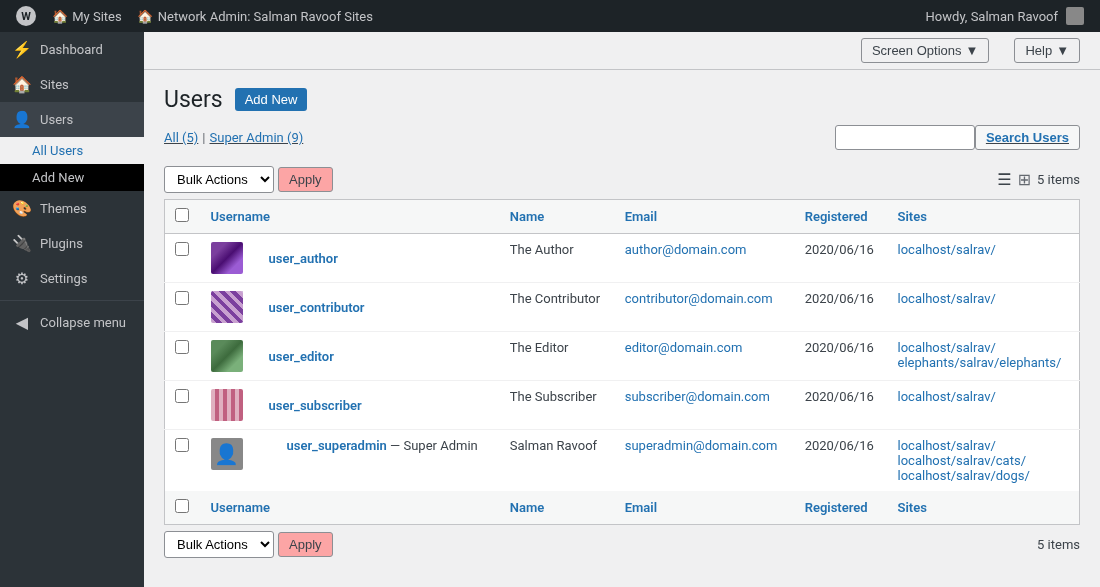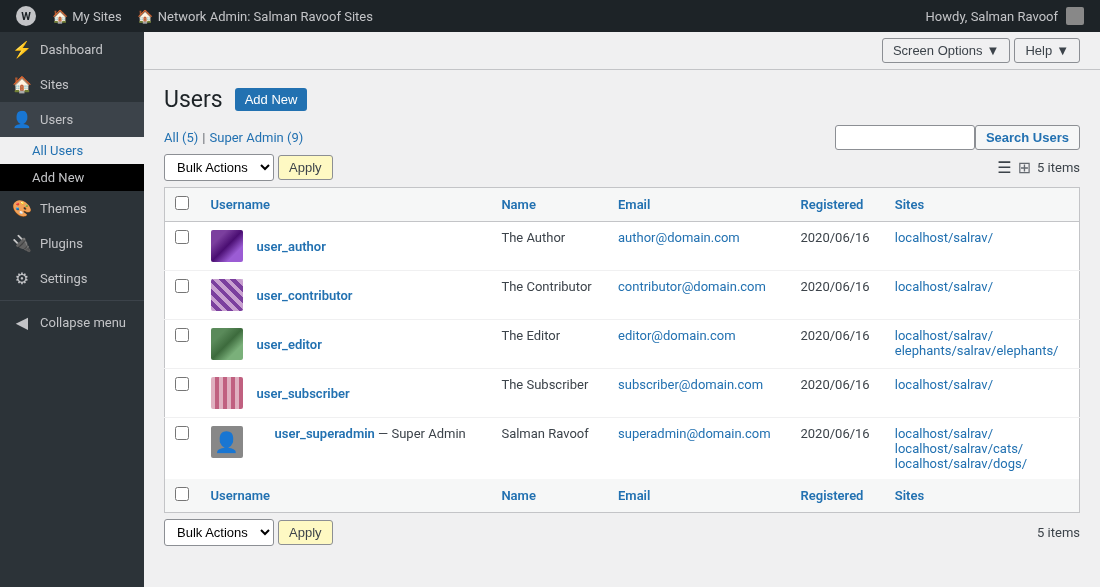--- a/index.html
+++ b/index.html
@@ -78,21 +78,21 @@
       overflow: hidden;
     }
 
     
     .top-bar {
       background: #f0f0f1;
       padding: 6px 20px;
       display: flex;
       align-items: center;
       justify-content: flex-end;
-      gap: 4px;
+      gap: 25px;
       border-bottom: 1px solid #c3c4c7;
     }
     .top-bar-btn {
       background: #f0f0f1;
       border: 1px solid #8c8f94;
       border-radius: 3px;
       padding: 4px 10px;
       font-size: 13px;
       cursor: pointer;
       display: flex; align-items: center; gap: 4px;
@@ -126,21 +126,22 @@
       padding: 4px 10px;
       font-size: 13px;
       cursor: pointer;
     }
 
     
     .filter-row {
       display: flex;
       align-items: center;
       justify-content: space-between;
-      margin-bottom: 4px;
+      margin-bottom: 16px;
+      text-decoration: underline;
     }
     .filter-links { display: flex; align-items: center; gap: 0; font-size: 13px; }
     .filter-link { color: #2271b1; cursor: pointer; }
     .filter-sep { color: #646970; margin: 0 4px; }
 
     .search-row { display: flex; align-items: flex-end; gap: 0; }
     .search-input {
       border: 1px solid #8c8f94;
       border-radius: 3px;
       padding: 4px 8px;
@@ -169,21 +170,21 @@
     .bulk-select {
       border: 1px solid #8c8f94;
       border-radius: 3px;
       padding: 4px 8px;
       font-size: 13px;
       background: #fff;
       cursor: pointer;
       min-width: 110px;
     }
     .apply-btn {
-      background: #fef9c3;
+      background: #fca5a5;
       border: 1px solid #8c8f94;
       border-radius: 3px;
       padding: 4px 10px;
       font-size: 13px;
       cursor: pointer;
       color: #3c434a;
     }
 
     .items-count { font-size: 13px; color: #3c434a; display: flex; align-items: center; gap: 6px; }
     .view-icon { cursor: pointer; color: #646970; font-size: 16px; }
@@ -214,21 +215,21 @@
     }
     .users-table tr:last-child td { border-bottom: none; }
 
     .user-avatar {
       width: 32px; height: 32px;
       border-radius: 2px;
       display: inline-block;
       vertical-align: middle;
       margin-right: 8px;
     }
-    .user-link { color: #2271b1; text-decoration: none; font-weight: 600; }
+    .user-link { color: #2271b1; text-decoration: none; font-weight: 600; margin-left: 12px; }
     .email-link { color: #2271b1; text-decoration: none; }
     .site-link { color: #2271b1; text-decoration: none; display: block; }
 
     .cb-col { width: 36px; }
     .checkbox { cursor: pointer; width: 14px; height: 14px; }
 
     
     .avatar-purple {
       background: linear-gradient(135deg, #7b3f9e 25%, #4a0e72 50%, #9b5cd4 75%);
     }

